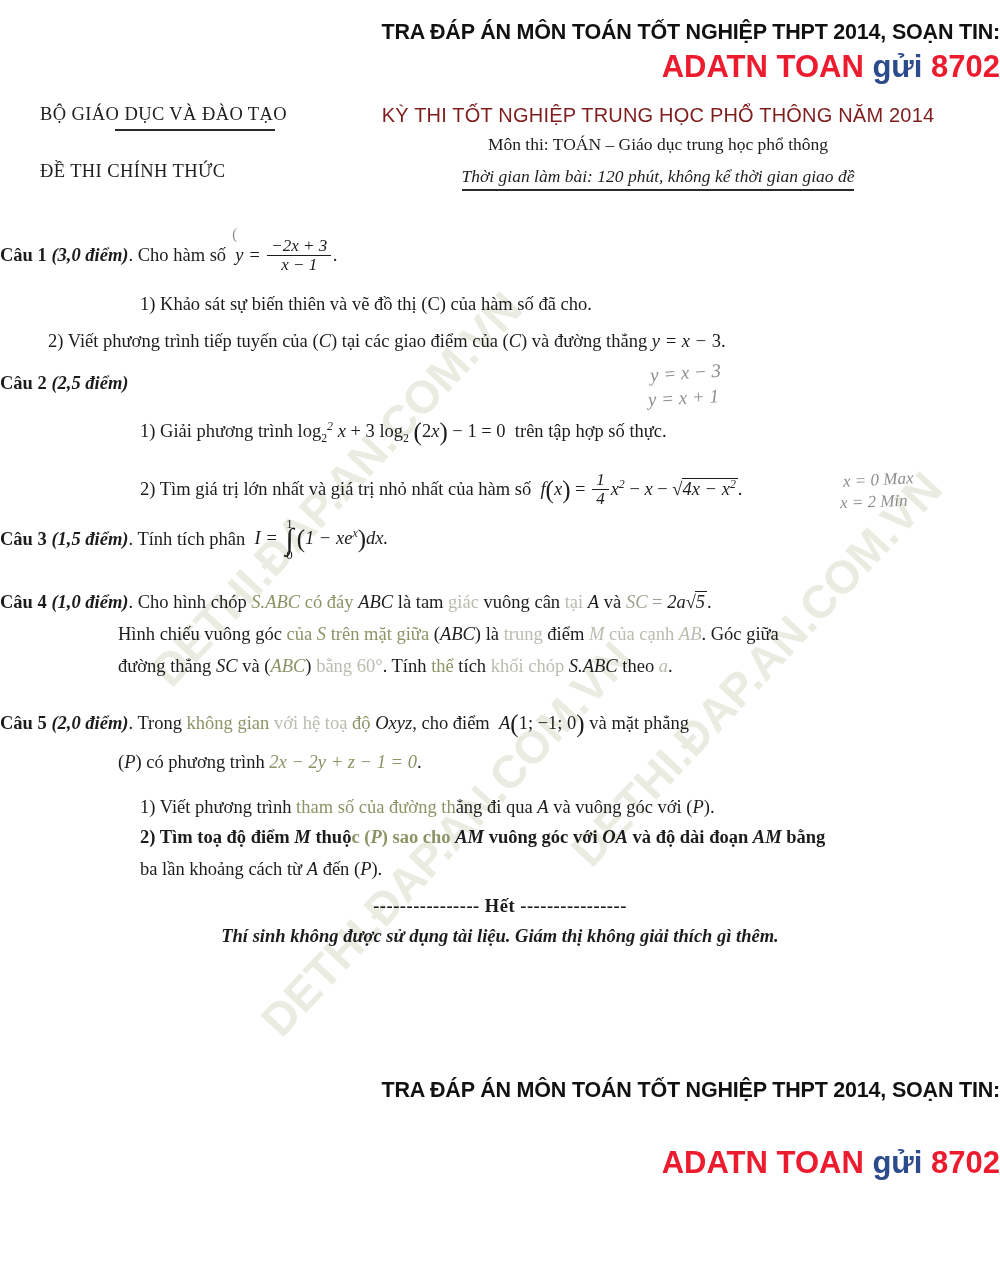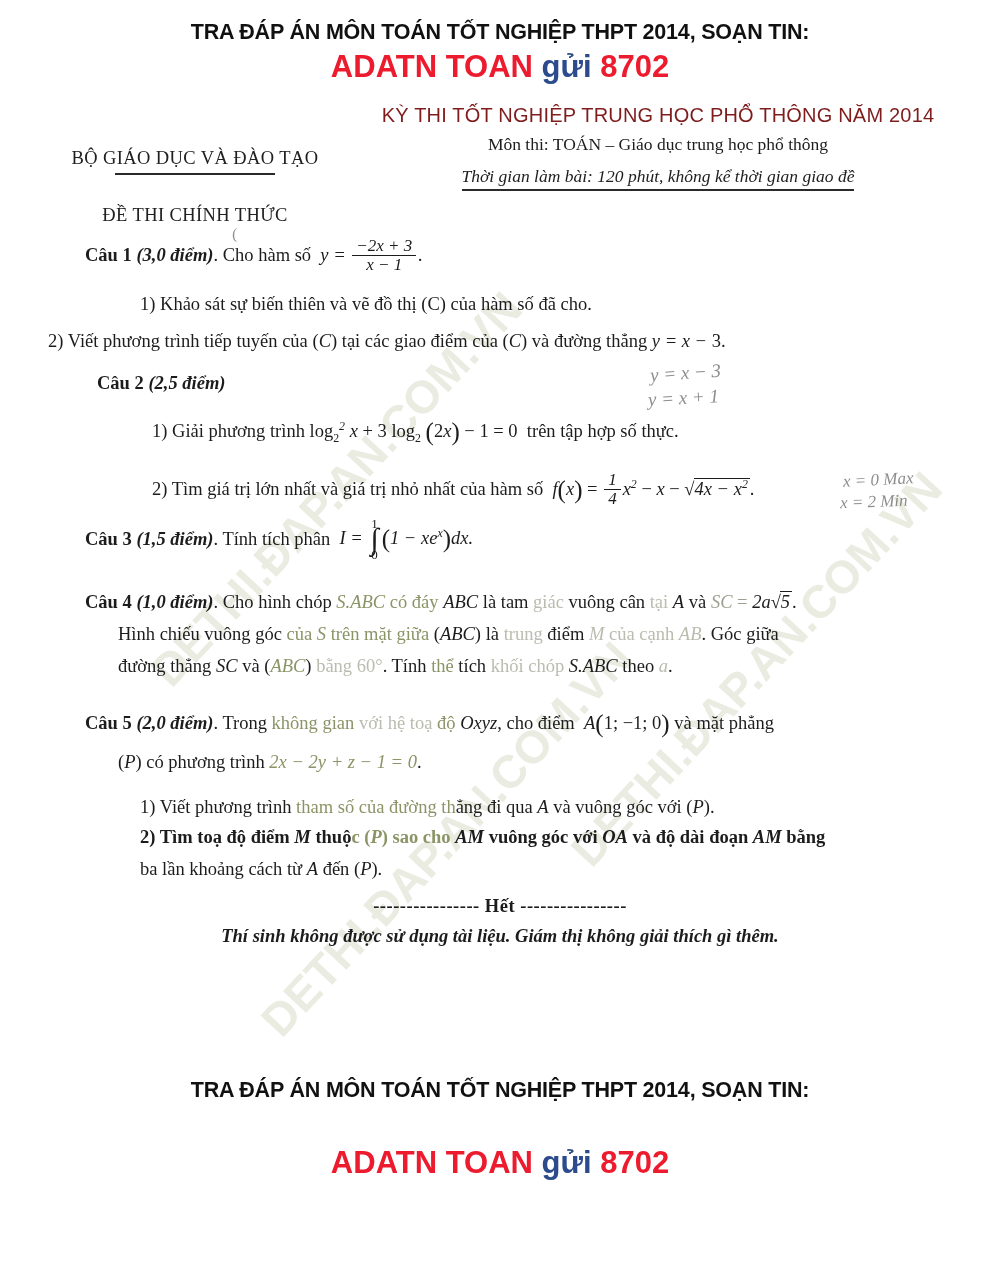--- a/index.html
+++ b/index.html
@@ -15,21 +15,21 @@
     overflow: hidden;
     font-family: "Liberation Serif", serif;
     color: #1a1a1a;
   }
 
   
   .promo {
     position: absolute;
     left: 0;
     width: 1000px;
-    text-align: center;
+    text-align: right;
     z-index: 6;
   }
   .promo-line1 {
     font-family: "Liberation Sans", sans-serif;
     font-weight: bold;
     font-size: 21.5px;
     letter-spacing: -0.2px;
     color: #111111;
     white-space: nowrap;
   }
@@ -70,22 +70,20 @@
     position: absolute;
     left: 0; top: 104px;
     width: 1000px;
     height: 90px;
     z-index: 3;
   }
   .hdr-left {
     position: absolute;
     left: 40px; top: 0;
     width: 310px;
-    text-align: center;
-    margin-top: 44px;
   }
   .hdr-right {
     position: absolute;
     left: 358px; top: 0;
     width: 600px;
     text-align: center;
   }
   .hdr-ministry {
     font-family: "Liberation Serif", serif;
     font-size: 18.5px;
@@ -135,21 +133,20 @@
     left: 0; top: 238px;
     width: 1000px;
     z-index: 3;
   }
   .q-block { margin-bottom: 2px; }
   .q-line {
     font-family: "Liberation Serif", serif;
     font-size: 18.5px;
     line-height: 1.52;
     color: #1c1c1c;
-    padding-left: 85px;
     padding-right: 40px;
   }
   .q-line.indent { padding-left: 140px; }
   .q-line.hang   { padding-left: 140px; }
   .q-head { font-weight: bold; }
   .q-head .pts { font-style: italic; font-weight: bold; }
   .mth { font-family: "Liberation Serif", serif; font-style: italic; }
   .up  { font-style: normal; }
   .faded  { color: #b9bcae; }
   .faded2 { color: #9ea08f; }
@@ -277,21 +274,21 @@
       <span class="mth">&nbsp;y =
         <span class="frac"><span class="num">−2<span class="mth">x</span> + 3</span><span class="den"><span class="mth">x</span> − 1</span></span>.
       </span>
     </div>
     <div class="q-line indent">1) Khảo sát sự biến thiên và vẽ đồ thị (C) của hàm số đã cho.</div>
     <div class="q-line indent" style="margin-top:9px;padding-left:48px;">
       2) Viết phương trình tiếp tuyến của (<span class="mth">C</span>) tại các giao điểm của (<span class="mth">C</span>) và đường thẳng&nbsp;<span class="mth">y = x −</span> 3.
     </div>
   </div>
 
-  <div class="q-block" style="margin-top:14px;margin-left:12px;">
+  <div class="q-block" style="margin-top:14px;">
     <div class="q-line">
       <span class="q-head"><span>Câu 2</span>
       <span class="pts">(2,5 điểm)</span></span>
     </div>
     <div class="q-line indent" style="margin-top:16px;">
       1) Giải phương trình&nbsp;log<sub class="sm">2</sub><sup class="sm up">2</sup>&nbsp;<span class="mth">x</span> + 3 log<sub class="sm">2</sub>&nbsp;<span class="bigp">(</span>2<span class="mth">x</span><span class="bigp">)</span> − 1 = 0&nbsp; trên tập hợp số thực.
     </div>
     <div class="q-line indent" style="margin-top:20px;">
       2) Tìm giá trị lớn nhất và giá trị nhỏ nhất của hàm số&nbsp;&nbsp;<span class="mth">f</span><span class="bigp">(</span><span class="mth">x</span><span class="bigp">)</span> =
       <span class="frac"><span class="num">1</span><span class="den">4</span></span><span class="mth">x</span><sup class="sm up">2</sup> − <span class="mth">x</span> − √<span class="radic">4x − x<sup class="sm up">2</sup></span>.

